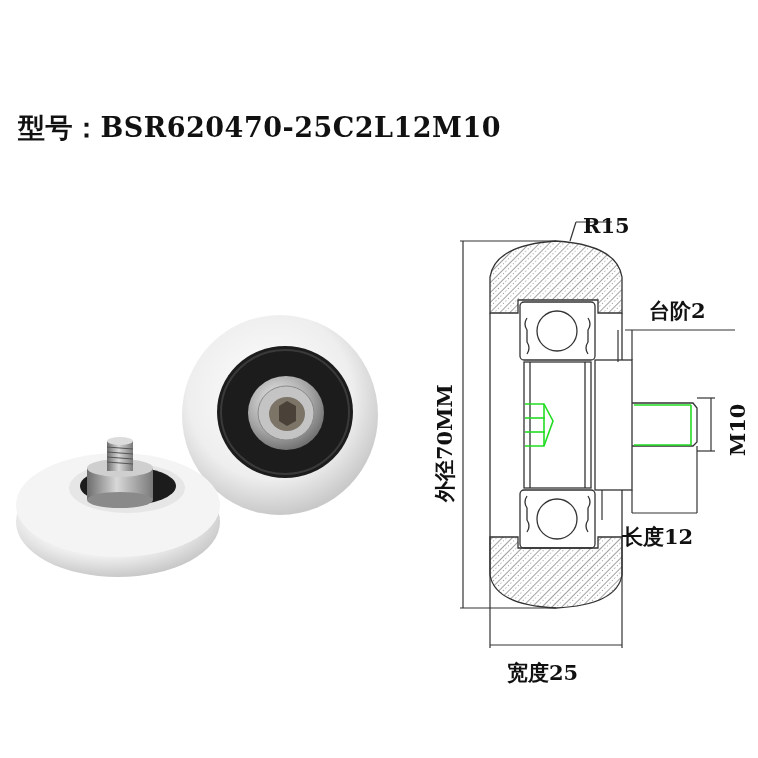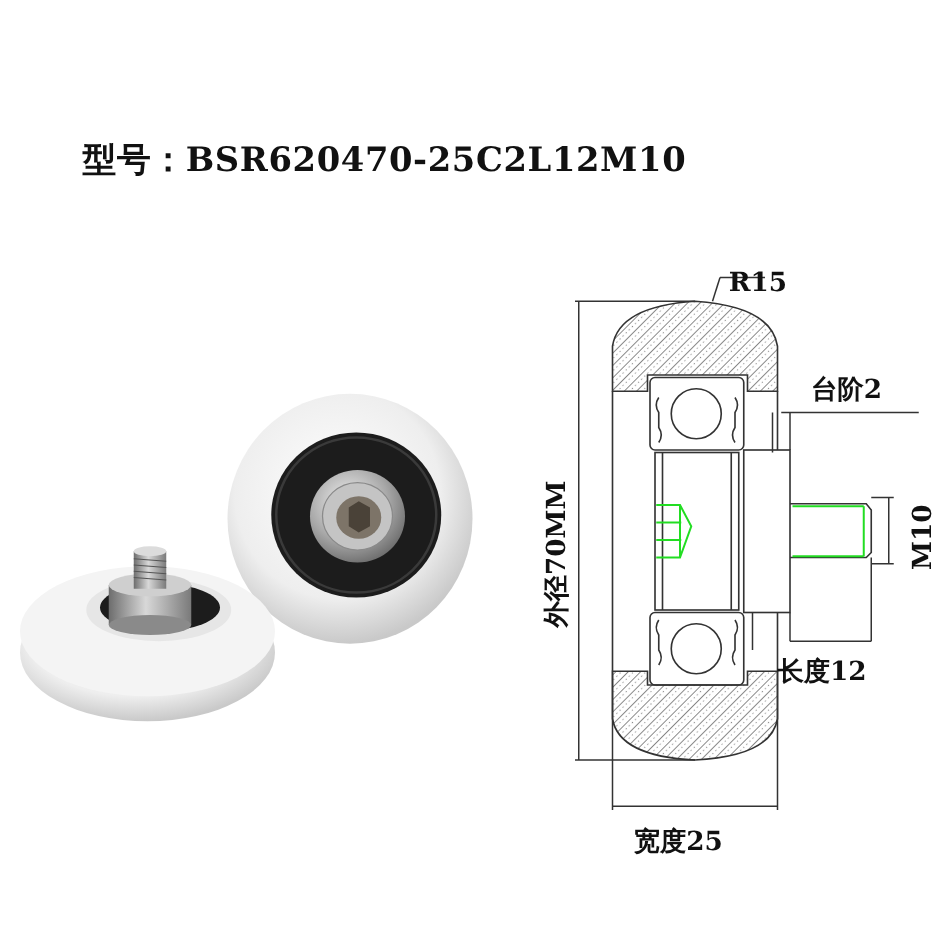--- a/index.html
+++ b/index.html
@@ -1,19 +1,19 @@
 <!DOCTYPE html>
 <html><head>
 <meta charset="utf-8">
 <style>
   html, body { margin: 0; padding: 0; background: #ffffff; }
   body { width: 758px; height: 758px; position: relative; overflow: hidden;
          font-family: "DejaVu Serif", "Liberation Serif", serif; }
   .title { position: absolute; left: 18px; top: 110px; font-size: 27px; font-weight: bold;
-           color: #111; letter-spacing: 0.5px; white-space: nowrap; margin-left: 48px; }
+           color: #111; letter-spacing: 0.5px; white-space: nowrap; }
   .title .model { font-family: "DejaVu Serif", serif; }
   svg { position: absolute; left: 0; top: 0; }
   .lbl { font-family: "DejaVu Serif", "Liberation Serif", serif; font-weight: bold; fill: #111; }
 </style>
 </head>
 <body>
 
 <div class="title">
   <span>型号：</span><span class="model">BSR620470-25C2L12M10</span>
 </div>

